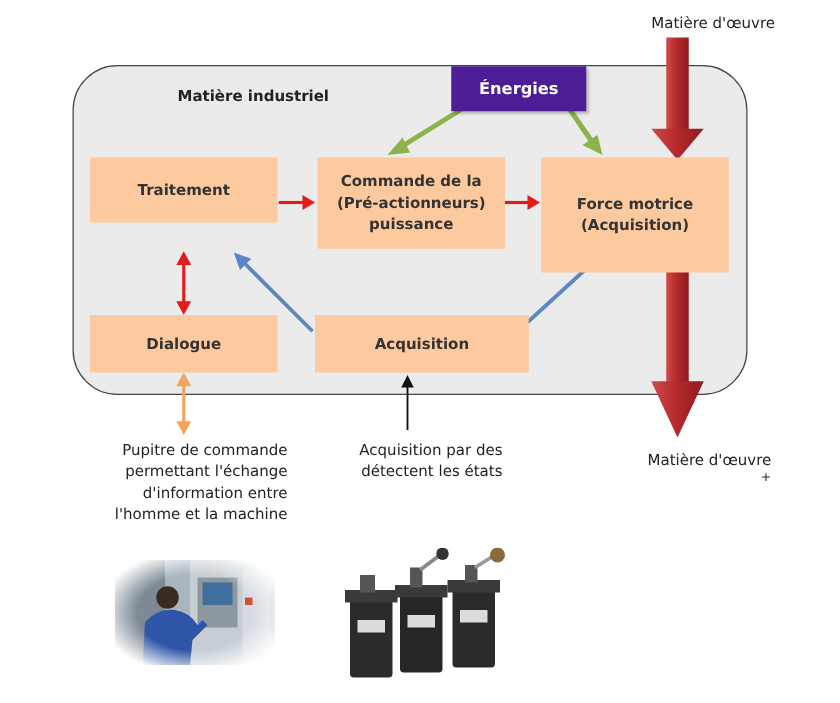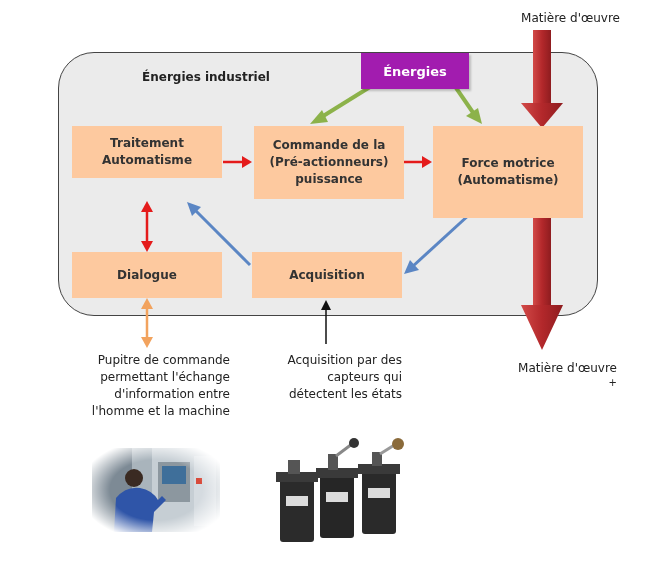--- a/index.html
+++ b/index.html
@@ -12,33 +12,33 @@
     box-sizing:border-box;
   }
   .sys-title { left:142px; top:70px; font-size:12px; font-weight:bold; color:#222; }
   .box {
     background:#fdc99f; display:flex; align-items:center; justify-content:center;
     text-align:center; font-size:12px; font-weight:bold; color:#333; line-height:17px;
     box-sizing:border-box;
   }
   .energies {
     left:361px; top:53px; width:108px; height:36px;
-    background:#a21caf; color:#fff; font-size:13px; font-weight:bold;
+    background:#4c1d95; color:#fff; font-size:13px; font-weight:bold;
     display:flex; align-items:center; justify-content:center;
     box-shadow: 2px 2px 2px rgba(0,0,0,0.2);
   }
   .label { text-align:right; font-size:12px; color:#222; line-height:17px; font-family:"DejaVu Sans", sans-serif; }
   svg.overlay { position:absolute; left:0; top:0; }
   .photo { position:absolute; overflow:hidden; }
 </style>
 </head>
 <body>
 
 <div class="abs system"></div>
-<div class="abs sys-title">Énergies industriel</div>
+<div class="abs sys-title">Matière industriel</div>
 
 <svg class="overlay" width="672" height="562">
   <defs>
     <linearGradient id="matgrad" x1="0" x2="1">
       <stop offset="0" stop-color="#d24a48"></stop>
       <stop offset="0.5" stop-color="#b3282b"></stop>
       <stop offset="1" stop-color="#8e1c1f"></stop>
     </linearGradient>
   </defs>
 
@@ -94,56 +94,54 @@
     <line x1="326" y1="344" x2="326" y2="306" stroke="#111" stroke-width="1.5"></line>
     <polygon points="326,300 321,310 331,310" fill="#111"></polygon>
   </g>
 </svg>
 
 <div class="abs energies">Énergies</div>
 
 <div class="abs box" style="left:72px;top:126px;width:150px;height:52px;">
   <div>
       <div>Traitement</div>
-      <div>Automatisme</div>
     </div>
 </div>
 <div class="abs box" style="left:254px;top:126px;width:150px;height:73px;">
   <div>
       <div>Commande de la</div>
       <div>(Pré-actionneurs)</div>
       <div>puissance</div>
     </div>
 </div>
 <div class="abs box" style="left:433px;top:126px;width:150px;height:92px;">
   <div>
       <div>Force motrice</div>
-      <div>(Automatisme)</div>
+      <div>(Acquisition)</div>
     </div>
 </div>
 <div class="abs box" style="left:72px;top:252px;width:150px;height:46px;">Dialogue</div>
-<div class="abs box" style="left:252px;top:252px;width:150px;height:46px;">Acquisition</div>
+<div class="abs box" style="left:252px;top:252px;width:171px;height:46px;">Acquisition</div>
 
 <div class="abs label" style="left:470px;top:10px;width:150px;">Matière d'œuvre</div>
 
 <div class="abs label" style="left:467px;top:360px;width:150px;">
   <div>Matière d'œuvre</div>
   <div style="font-size:10px;line-height:12px;">+</div>
 </div>
 
 <div class="abs label" style="left:70px;top:352px;width:160px;">
   <div>Pupitre de commande</div>
   <div>permettant l'échange</div>
   <div>d'information entre</div>
   <div>l'homme et la machine</div>
 </div>
 
 <div class="abs label" style="left:252px;top:352px;width:150px;">
   <div>Acquisition par des</div>
-  <div>capteurs qui</div>
   <div>détectent les états</div>
 </div>
 
 <div class="photo" style="left:92px;top:448px;width:128px;height:84px;">
   <svg width="128" height="84">
     <defs>
       <radialGradient id="fade" cx="0.5" cy="0.5" r="0.6">
         <stop offset="0.6" stop-color="#ffffff" stop-opacity="0"></stop>
         <stop offset="1" stop-color="#ffffff" stop-opacity="1"></stop>
       </radialGradient>

